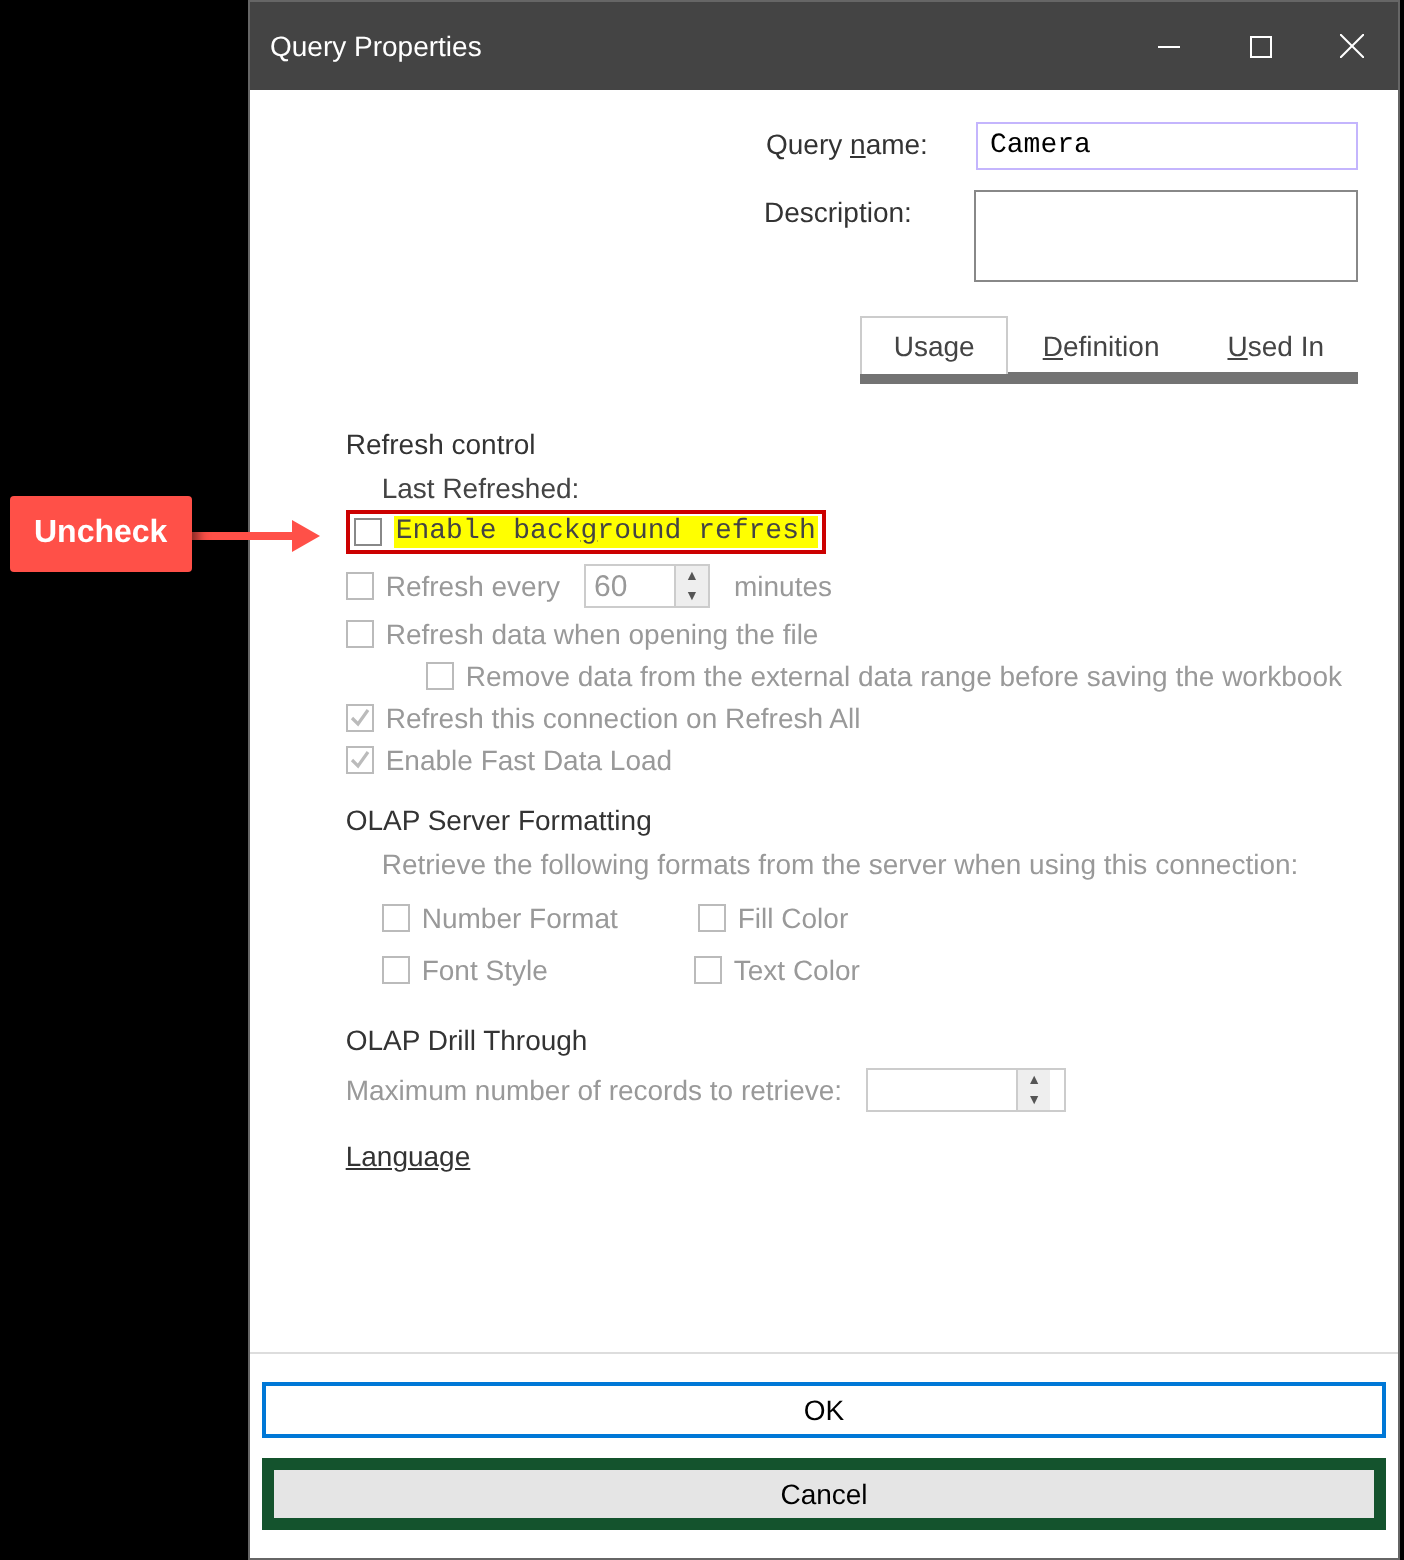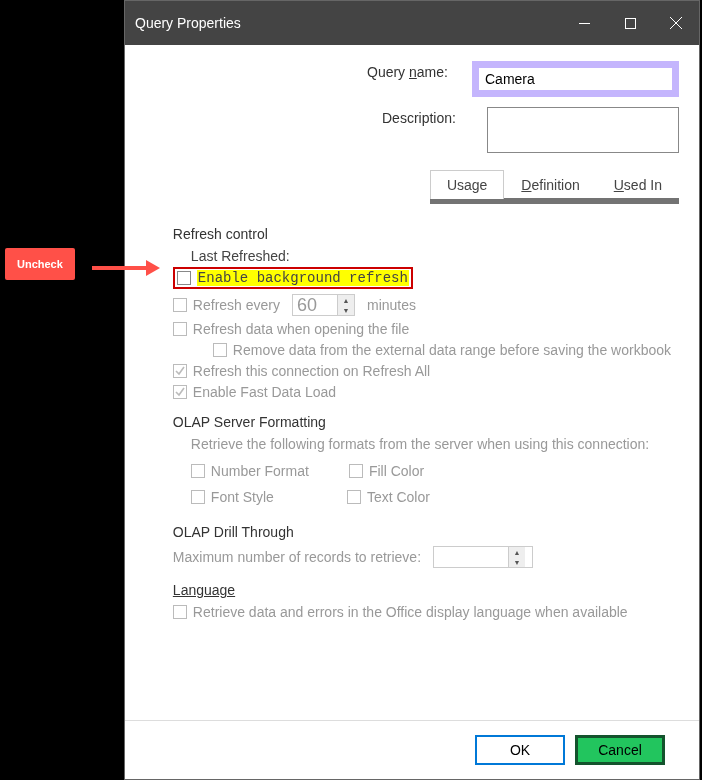--- a/index.html
+++ b/index.html
@@ -12,21 +12,21 @@
   position: relative;
   overflow: hidden;
 }
 .callout {
   position: absolute;
   left: 5px;
   top: 248px;
   background: #ff5048;
   color: #fff;
   font-weight: bold;
-  font-size: 11px;
+  font-size: 16px;
   padding: 10px 12px;
   border-radius: 2px;
   box-shadow: 3px 3px 6px rgba(0,0,0,0.5);
   z-index: 10;
 }
 .callout-arrow {
   position: absolute;
   left: 92px;
   top: 254px;
   z-index: 9;
@@ -72,23 +72,23 @@
   align-items: flex-start;
   margin-bottom: 10px;
 }
 .form-label {
   width: 105px;
   color: #333;
   padding-top: 3px;
 }
 .form-input {
   flex: 1;
-  border: 7px solid #c4b5fd;
+  border: 1px solid #c4b5fd;
   padding: 3px 6px;
-  font-family: Liberation Sans, sans-serif;
+  font-family: Liberation Mono, monospace;
   font-size: 14px;
 }
 .form-textarea {
   flex: 1;
   border: 1px solid #888;
   height: 46px;
   resize: none;
   font-family: inherit;
   font-size: 14px;
   padding: 3px 6px;
@@ -159,21 +159,21 @@
   border: 1px solid #888;
   height: 22px;
   margin: 0 6px;
 }
 .spin-wrap.disabled { border-color: #ccc; }
 .spin-input {
   width: 44px;
   border: none;
   padding: 0 4px;
   font-family: inherit;
-  font-size: 18px;
+  font-size: 15px;
   color: #999;
   background: #fff;
 }
 .spin-btns {
   display: flex;
   flex-direction: column;
   border-left: 1px solid #ccc;
 }
 .spin-btn {
   width: 16px;
@@ -182,30 +182,31 @@
   align-items: center;
   justify-content: center;
   background: #eee;
   font-size: 7px;
   color: #555;
 }
 .indent-more { margin-left: 40px; }
 .olap-row { display: flex; gap: 40px; margin-left: 18px; }
 .footer {
   border-top: 1px solid #ddd;
-  padding: 14px 34px;
+  padding: 14px 6px;
   display: flex;
   justify-content: flex-end;
   gap: 10px;
+  flex-direction: column;
 }
 .btn {
   min-width: 90px;
   padding: 4px 18px;
-  border: 3px solid #14532d;
-  background: #22c55e;
+  border: 6px solid #14532d;
+  background: #e5e5e5;
   font-family: inherit;
   font-size: 14px;
   cursor: pointer;
 }
 .btn.primary { border: 2px solid #0078d7; background: #fff; }
 .ul { text-decoration: underline; }
 </style>
 </head>
 <body>
 
@@ -335,24 +336,20 @@
         <span class="spin-wrap disabled" style="width:100px;">
           <input class="spin-input" style="width: 74px;" disabled="" value="">
           <span class="spin-btns">
             <span class="spin-btn">▲</span>
             <span class="spin-btn">▼</span>
           </span>
         </span>
       </div>
 
       <div class="section-h" style="margin-top:14px;text-decoration:underline;">Language</div>
-      <div class="chk-row sub">
-        <span class="chk disabled"></span>
-        <span class="disabled-text">Retrieve data and errors in the Office display language when available</span>
-      </div>
     </div>
   </div>
 
   <div class="footer">
     <button class="btn primary">OK</button>
     <button class="btn">Cancel</button>
   </div>
 </div>
 
 </body></html>

